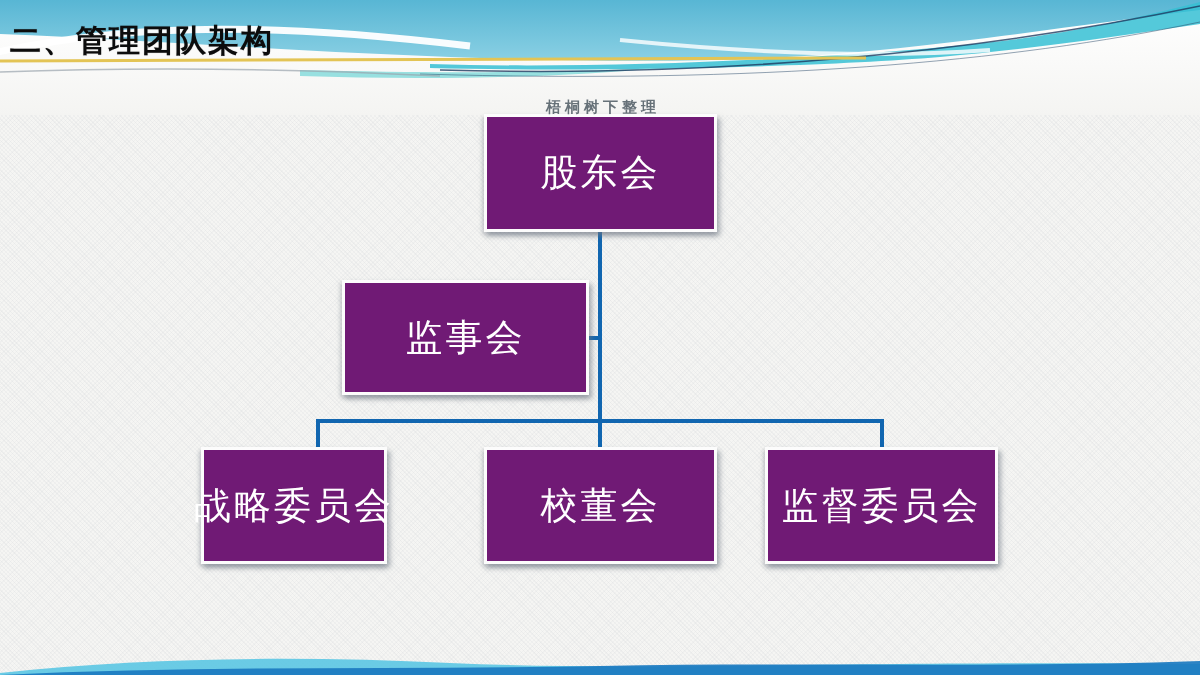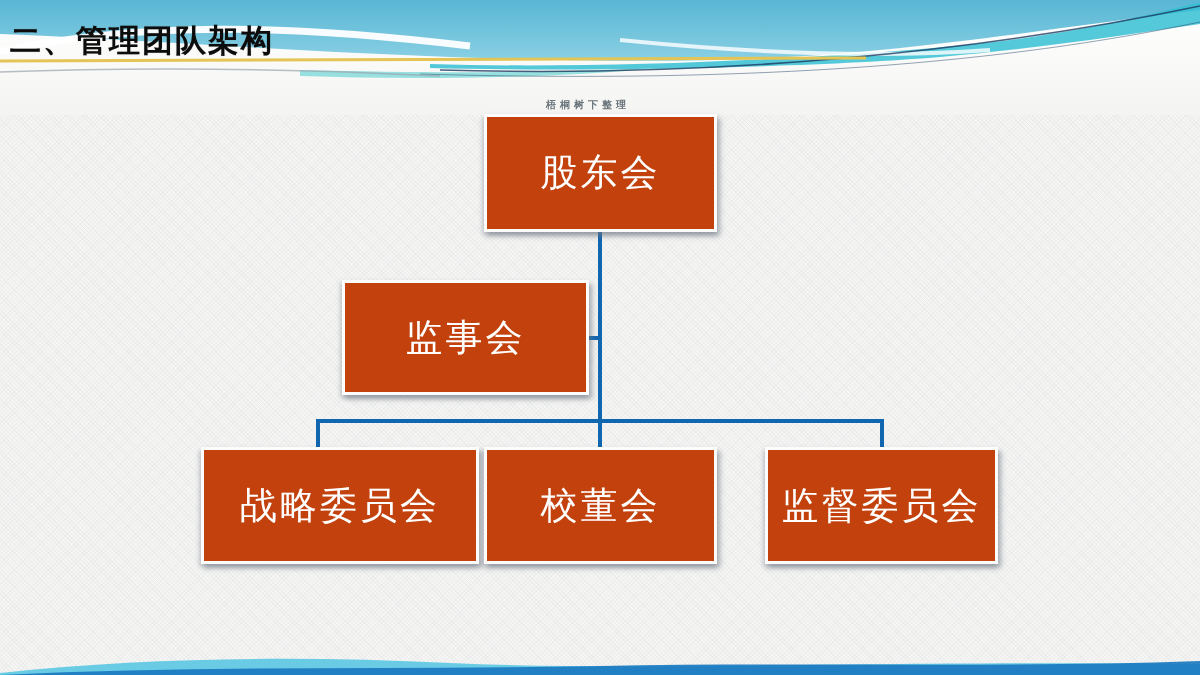--- a/index.html
+++ b/index.html
@@ -15,38 +15,38 @@
   
   .header-deco{position:absolute;top:0;left:0;width:1200px;height:115px;}
   .slide-title{
     position:absolute;left:10px;top:20px;
     font-size:31px;font-weight:bold;color:#0c0c0c;letter-spacing:2px;
     text-shadow:0 0 1px rgba(0,0,0,.35);
     white-space:nowrap;z-index:5;text-align:center;
   }
   .watermark{
     position:absolute;left:546px;top:98px;z-index:6;
-    font-size:10px;font-weight:bold;color:#4e5a63;letter-spacing:4px;
+    font-size:15px;font-weight:bold;color:#4e5a63;letter-spacing:4px;
     opacity:.85;white-space:nowrap;
   }
   
   .connectors{position:absolute;top:0;left:0;width:1200px;height:675px;z-index:1;}
   
   .node{
     position:absolute;z-index:3;
-    background:#c2410c;
+    background:#701a75;
     border:3px solid #fcfcfc;
     box-shadow:3px 4px 5px rgba(108,116,130,.55), -2px 3px 4px rgba(108,116,130,.30);
     display:flex;align-items:center;justify-content:center;
     color:#ffffff;font-size:37px;letter-spacing:3px;
     box-sizing:border-box;white-space:nowrap;
   }
   .node-shareholders{left:484px;top:114px;width:233px;height:118px;}
   .node-supervisory-board{left:342px;top:280px;width:247px;height:115px;}
-  .node-strategy-committee{left:201px;top:447px;width:278px;height:117px;}
+  .node-strategy-committee{left:201px;top:447px;width:186px;height:117px;}
   .node-school-board{left:484px;top:447px;width:233px;height:117px;justify-content:center;}
   .node-oversight-committee{left:765px;top:447px;width:233px;height:117px;text-align:right;}
   
   .footer-deco{position:absolute;left:0;bottom:0;width:1200px;height:22px;z-index:2;}
 </style>
 </head>
 <body>
 
 <div class="slide">
 

